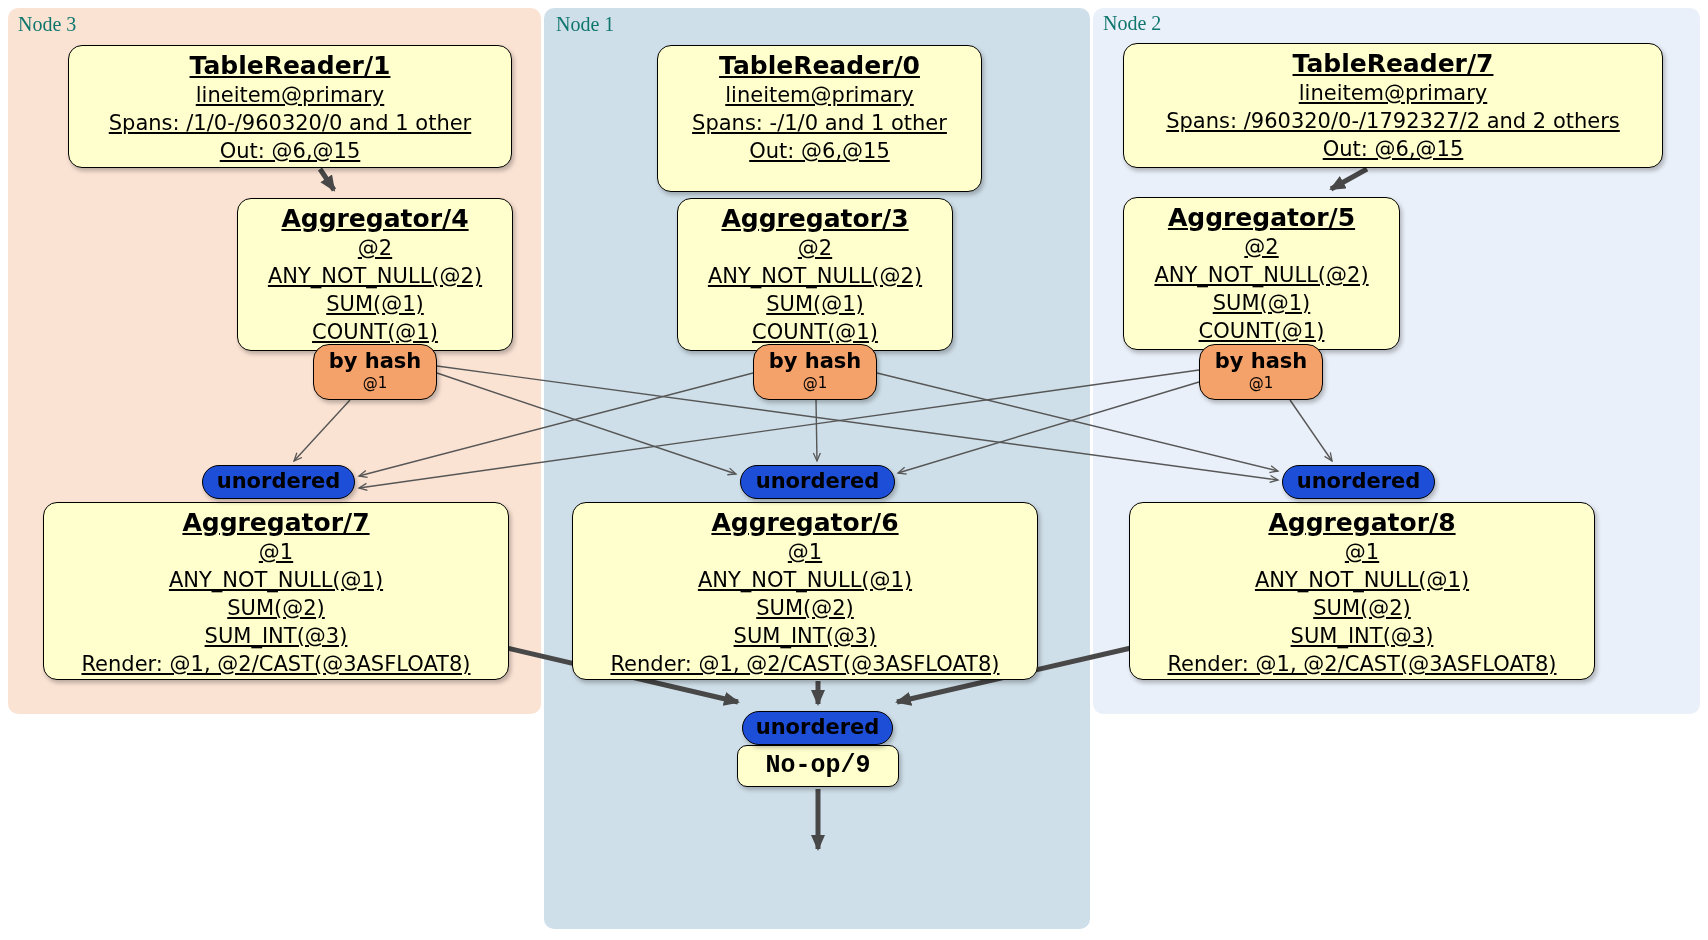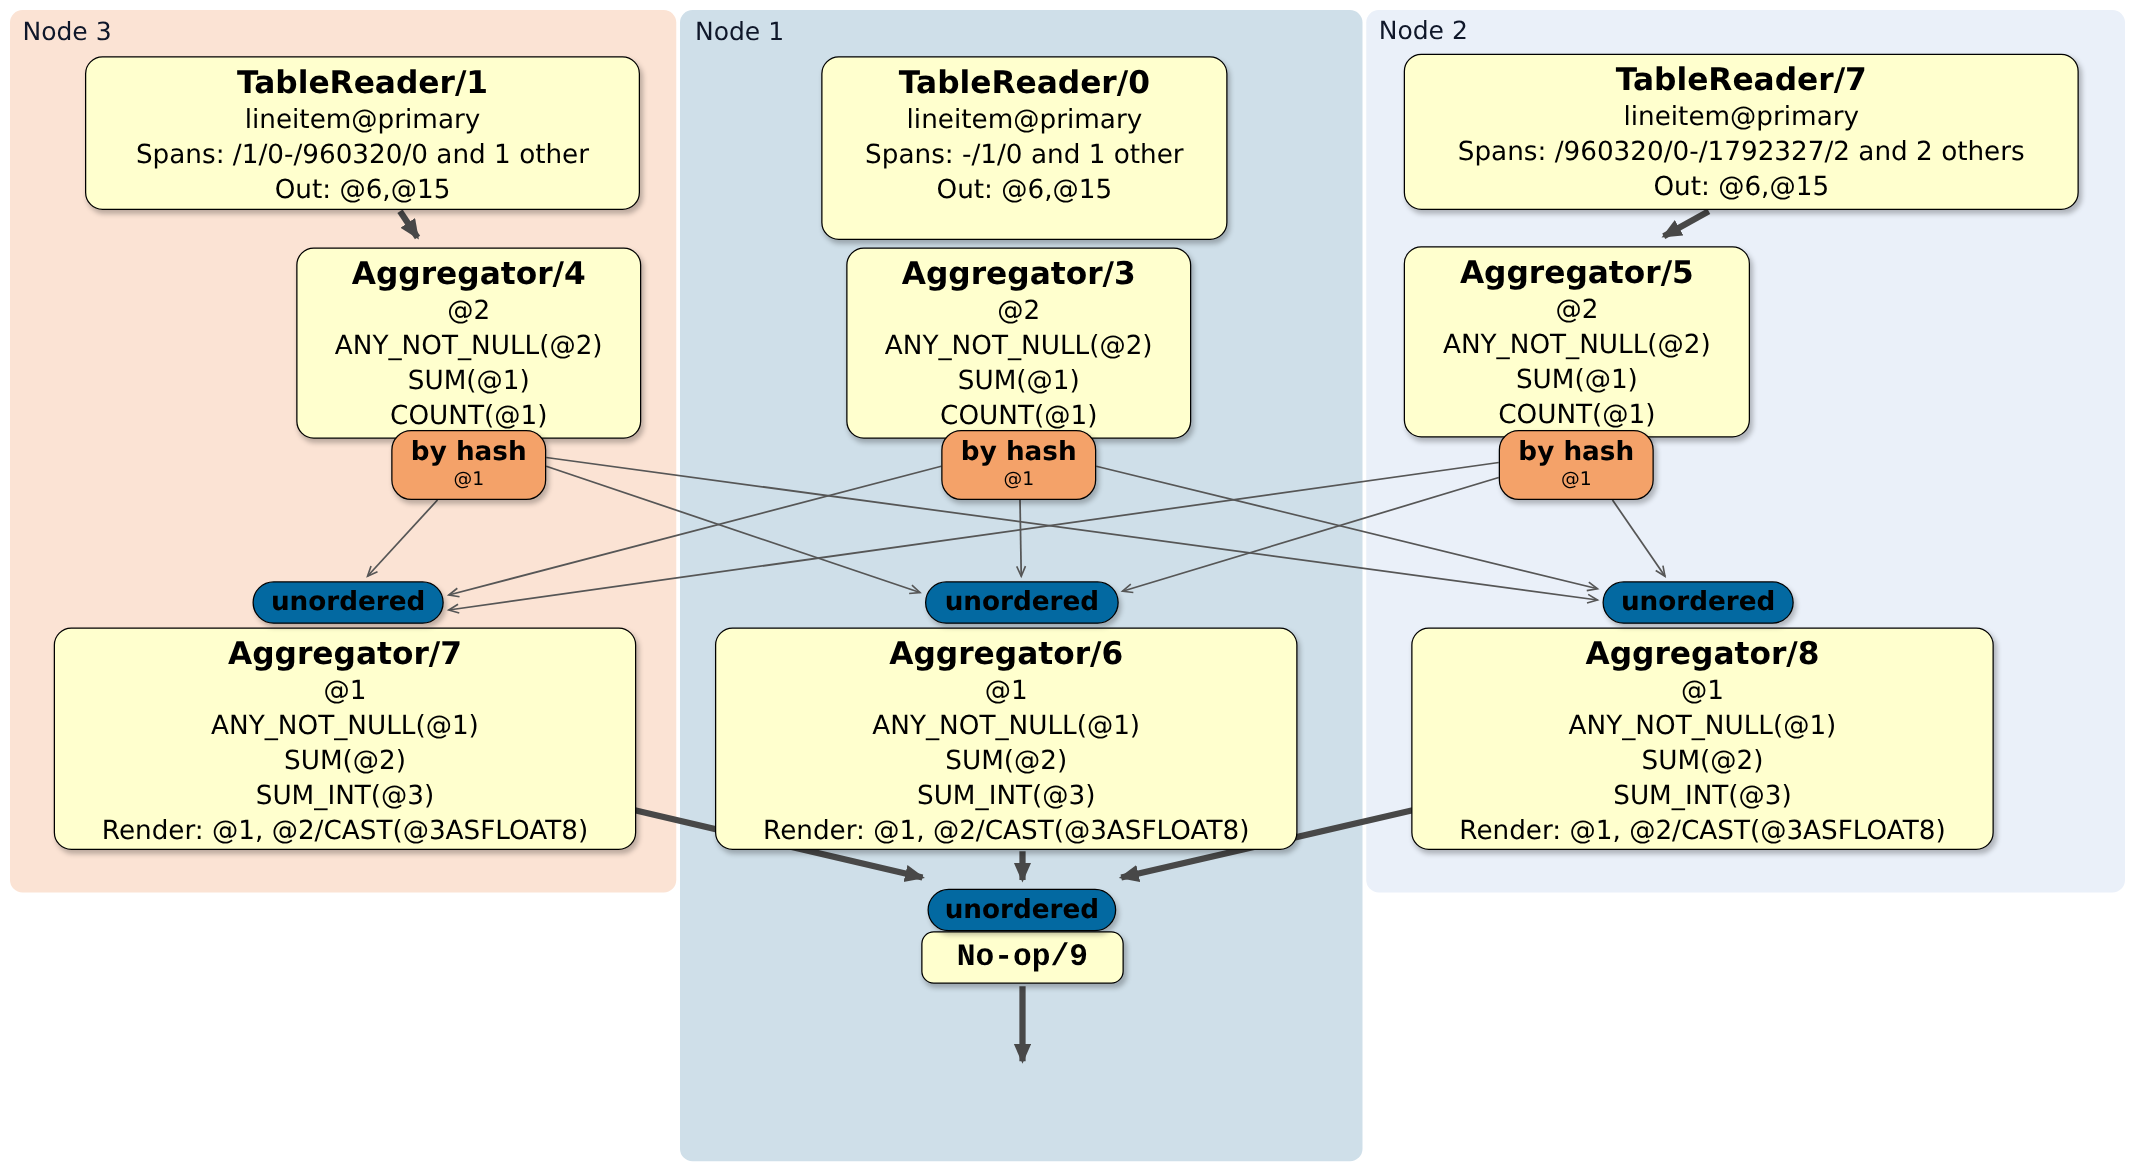--- a/index.html
+++ b/index.html
@@ -1,38 +1,39 @@
 <!DOCTYPE html>
 <html><head>
 <meta charset="utf-8">
 <style>
   html,body{margin:0;padding:0;background:#ffffff;}
   #stage{
     position:relative;width:1708px;height:940px;overflow:hidden;
     font-family:"DejaVu Sans","Liberation Sans",sans-serif;color:#000;
   }
   .region{position:absolute;border-radius:10px;z-index:1;}
-  .region-label{position:absolute;font-size:20px;color:#0f172a;z-index:2;white-space:nowrap;}
+  .region-label{position:absolute;font-size:20px;color:#0f766e;z-index:2;white-space:nowrap;font-family:Liberation Serif, serif;}
   #edges{position:absolute;left:0;top:0;z-index:5;pointer-events:none;}
   .proc-box{
     position:absolute;z-index:10;background:#ffffce;border:1.5px solid #000;
     border-radius:14px;text-align:center;padding-top:5px;box-sizing:border-box;
     box-shadow:2px 3px 4px rgba(0,0,0,0.25);
+    text-decoration:underline;
   }
   .proc-title{font-size:25px;font-weight:bold;line-height:30px;white-space:nowrap;}
   .proc-line{font-size:21px;line-height:28px;white-space:nowrap;}
   .router{
     position:absolute;z-index:12;background:#f4a269;border:1.5px solid #000;
     border-radius:16px;text-align:center;box-sizing:border-box;padding-top:3px;
     box-shadow:2px 3px 4px rgba(0,0,0,0.25);
   }
   .router-label{font-size:21px;font-weight:bold;line-height:26px;}
   .router-detail{font-size:15px;line-height:18px;}
   .sync{
-    position:absolute;z-index:12;background:#0369a1;border:1.5px solid #000;
+    position:absolute;z-index:12;background:#1d4ed8;border:1.5px solid #000;
     border-radius:17px;text-align:center;box-sizing:border-box;
     font-size:21px;font-weight:bold;line-height:31px;
     box-shadow:2px 3px 4px rgba(0,0,0,0.25);
   }
   .result-box{
     position:absolute;z-index:10;background:#ffffce;border:1.5px solid #000;
     border-radius:10px;text-align:center;box-sizing:border-box;
     font-size:25px;font-weight:bold;
     box-shadow:2px 3px 4px rgba(0,0,0,0.25);
   }

